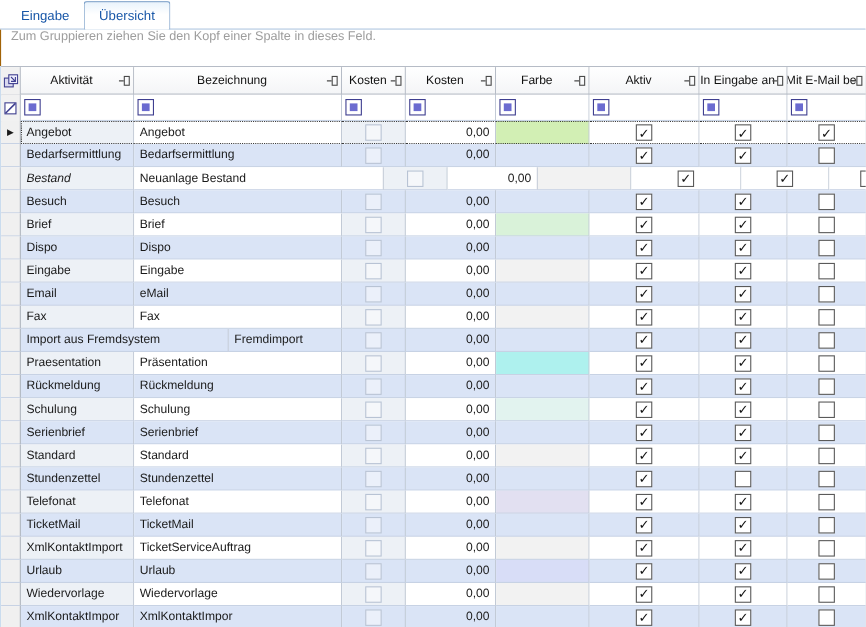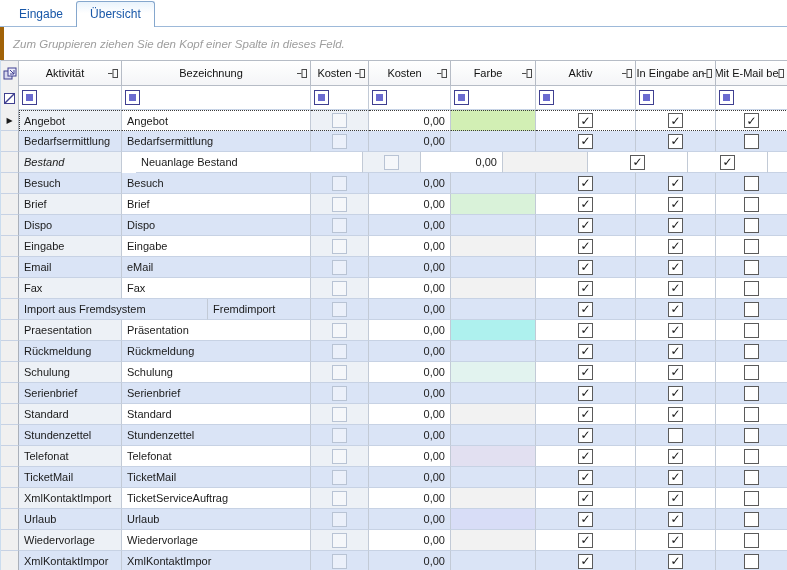--- a/index.html
+++ b/index.html
@@ -8,22 +8,22 @@
     font-family:"Liberation Sans","DejaVu Sans",sans-serif;
     background:#ffffff;color:#1a1a1a;font-size:11px;
   }
   
   .tabs{height:27px;display:flex;align-items:flex-end;padding-left:6px;
         border-bottom:1px solid #9db9d9;background:#ffffff;box-sizing:border-box;}
   .tab{padding:5px 13px 5px;color:#1857a8;font-size:12px;cursor:pointer;white-space:nowrap;}
   .tab.active{border:1px solid #85a7cd;border-bottom:none;border-radius:3px 3px 0 0;
         background:linear-gradient(#e9f3fc,#ffffff 45%);margin-bottom:-1px;padding-bottom:6px;}
   
-  .grouppanel{height:33px;display:flex;align-items:center;padding-left:9px;
-        background:#ffffff;border-left:4px solid #a16207;box-sizing:border-box;font-style:italic;}
+  .grouppanel{height:33px;display:flex;align-items:flex-start;padding-left:9px;
+        background:#ffffff;border-left:1px solid #a16207;box-sizing:border-box;}
   .grouphint{color:#9d9d9d;font-size:11.5px;}
   
   .grid{position:relative;border-left:1px solid #cadcee;box-sizing:border-box;}
   .hrow,.frow,.row{display:flex;width:787px;}
   .cell{box-sizing:border-box;flex:none;overflow:hidden;white-space:nowrap;}
   
   .hrow{height:25px;border-top:1px solid #b6bcc6;}
   .hcell{position:relative;height:25px;background:linear-gradient(#ffffff,#f4f5f7);
         border-right:1px solid #b6bcc6;border-bottom:1px solid #b6bcc6;
         display:flex;align-items:center;justify-content:center;font-size:11px;color:#111;
@@ -251,21 +251,21 @@
         </div>
         <div class="cell center" style="width: 72px;">
           <span class="cb"></span>
         </div>
       </div>
       <div class="row odd">
         <div class="cell ind"></div>
         <div class="cell first tint" style="width: 103px; font-style: italic;">
           <span>Bestand</span>
         </div>
-        <div class="cell plain" style="width: 227px; margin-left: 14px;">
+        <div class="cell plain" style="width: 227px;">
           <span>Neuanlage Bestand</span>
         </div>
         <div class="cell center tint" style="width: 58px;">
           <span class="cb disabled"></span>
         </div>
         <div class="cell kosten" style="width: 82px;">
           <span>0,00</span>
         </div>
         <div class="cell farbe none" style="width: 85px;"></div>
         <div class="cell center" style="width: 100px;">

